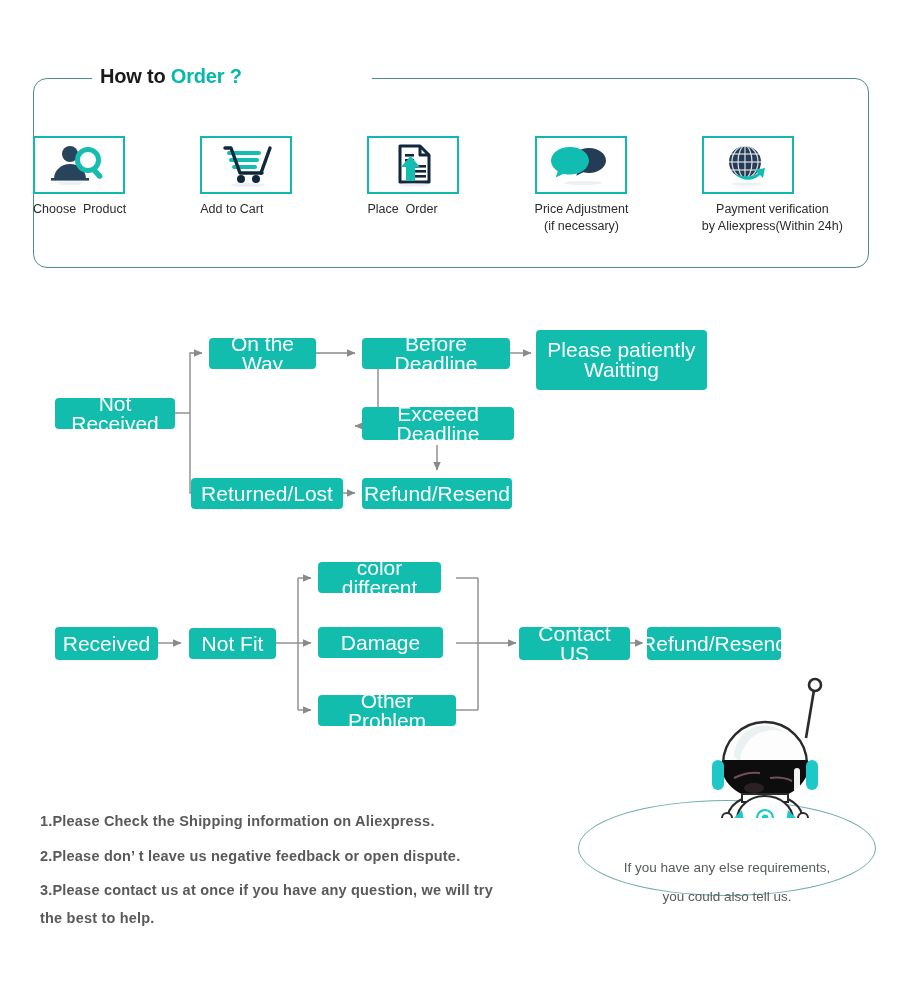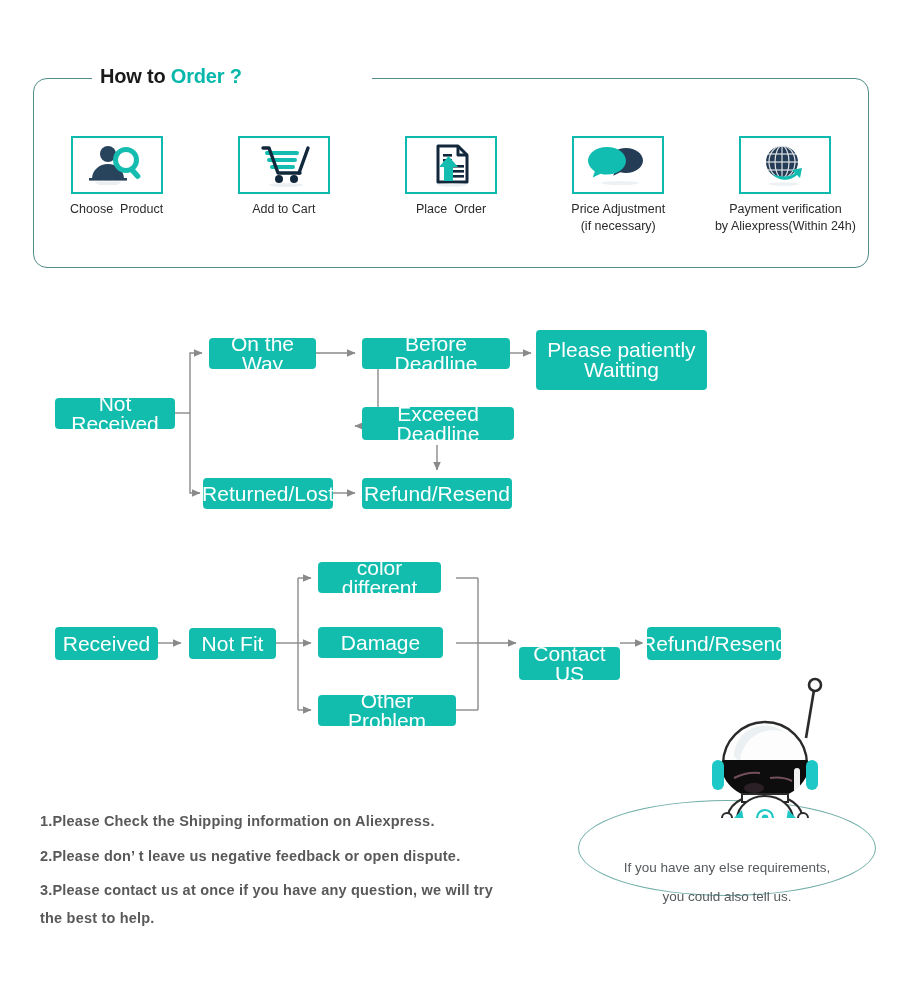--- a/index.html
+++ b/index.html
@@ -41,21 +41,21 @@
 
   
   #steps {
     left: 33px; top: 136px; width: 836px;
     display: flex;
   }
   .step {
     flex: 1 1 0;
     display: flex;
     flex-direction: column;
-    align-items: center;
+    align-items: flex-start;
   }
   .step-box {
     width: 92px; height: 58px;
     border: 2px solid #10b9ae;
     box-sizing: border-box;
     display: flex;
     align-items: center;
     justify-content: center;
     background: #fff;
   }
@@ -239,33 +239,33 @@
     <path d="M456,710 H478"></path>
     <path d="M478,578 V710"></path>
     <path d="M478,643 H516" marker-end="url(#ah)"></path>
 
     <path d="M620,643 H643" marker-end="url(#ah)"></path>
   </g>
 </svg>
 
 <div class="abs node" style="left:55px;top:398px;width:120px;height:31px;">Not Received</div>
 <div class="abs node" style="left:209px;top:338px;width:107px;height:31px;">On the Way</div>
-<div class="abs node" style="left:203px;top:478px;width:130px;height:31px;">Returned/Lost</div>
+<div class="abs node" style="left:191px;top:478px;width:152px;height:31px;">Returned/Lost</div>
 <div class="abs node" style="left:362px;top:338px;width:148px;height:31px;">Before Deadline</div>
 <div class="abs node" style="left:362px;top:407px;width:152px;height:33px;">Exceeed Deadline</div>
 <div class="abs node" style="left:536px;top:330px;width:171px;height:60px;">Please patiently
 Waitting</div>
 <div class="abs node" style="left:362px;top:478px;width:150px;height:31px;">Refund/Resend</div>
 
 <div class="abs node" style="left:55px;top:627px;width:103px;height:33px;">Received</div>
 <div class="abs node" style="left:189px;top:628px;width:87px;height:31px;">Not Fit</div>
 <div class="abs node" style="left:318px;top:562px;width:123px;height:31px;">color different</div>
 <div class="abs node" style="left:318px;top:627px;width:125px;height:31px;">Damage</div>
 <div class="abs node" style="left:318px;top:695px;width:138px;height:31px;">Other Problem</div>
-<div class="abs node" style="left:519px;top:647px;width:101px;height:33px;">Contact US</div>
+<div class="abs node" style="left:519px;top:627px;width:111px;height:33px;">Contact US</div>
 <div class="abs node" style="left:647px;top:627px;width:134px;height:33px;">Refund/Resend</div>
 
 <div class="abs note" style="left:40px;top:813px;">1.Please Check the Shipping information on Aliexpress.</div>
 <div class="abs note" style="left:40px;top:848px;">2.Please don’ t leave us negative feedback or open dispute.</div>
 <div class="abs note" style="left:40px;top:882px;">3.Please contact us at once if you have any question, we will try</div>
 <div class="abs note" style="left:40px;top:910px;"> the best to help.</div>
 
 <div class="abs" id="bubble-ellipse"></div>
 <div class="abs bubble-line" style="top:835px;">If you have any else requirements,</div>
 <div class="abs bubble-line" style="top:864px;">you could also tell us.</div>

